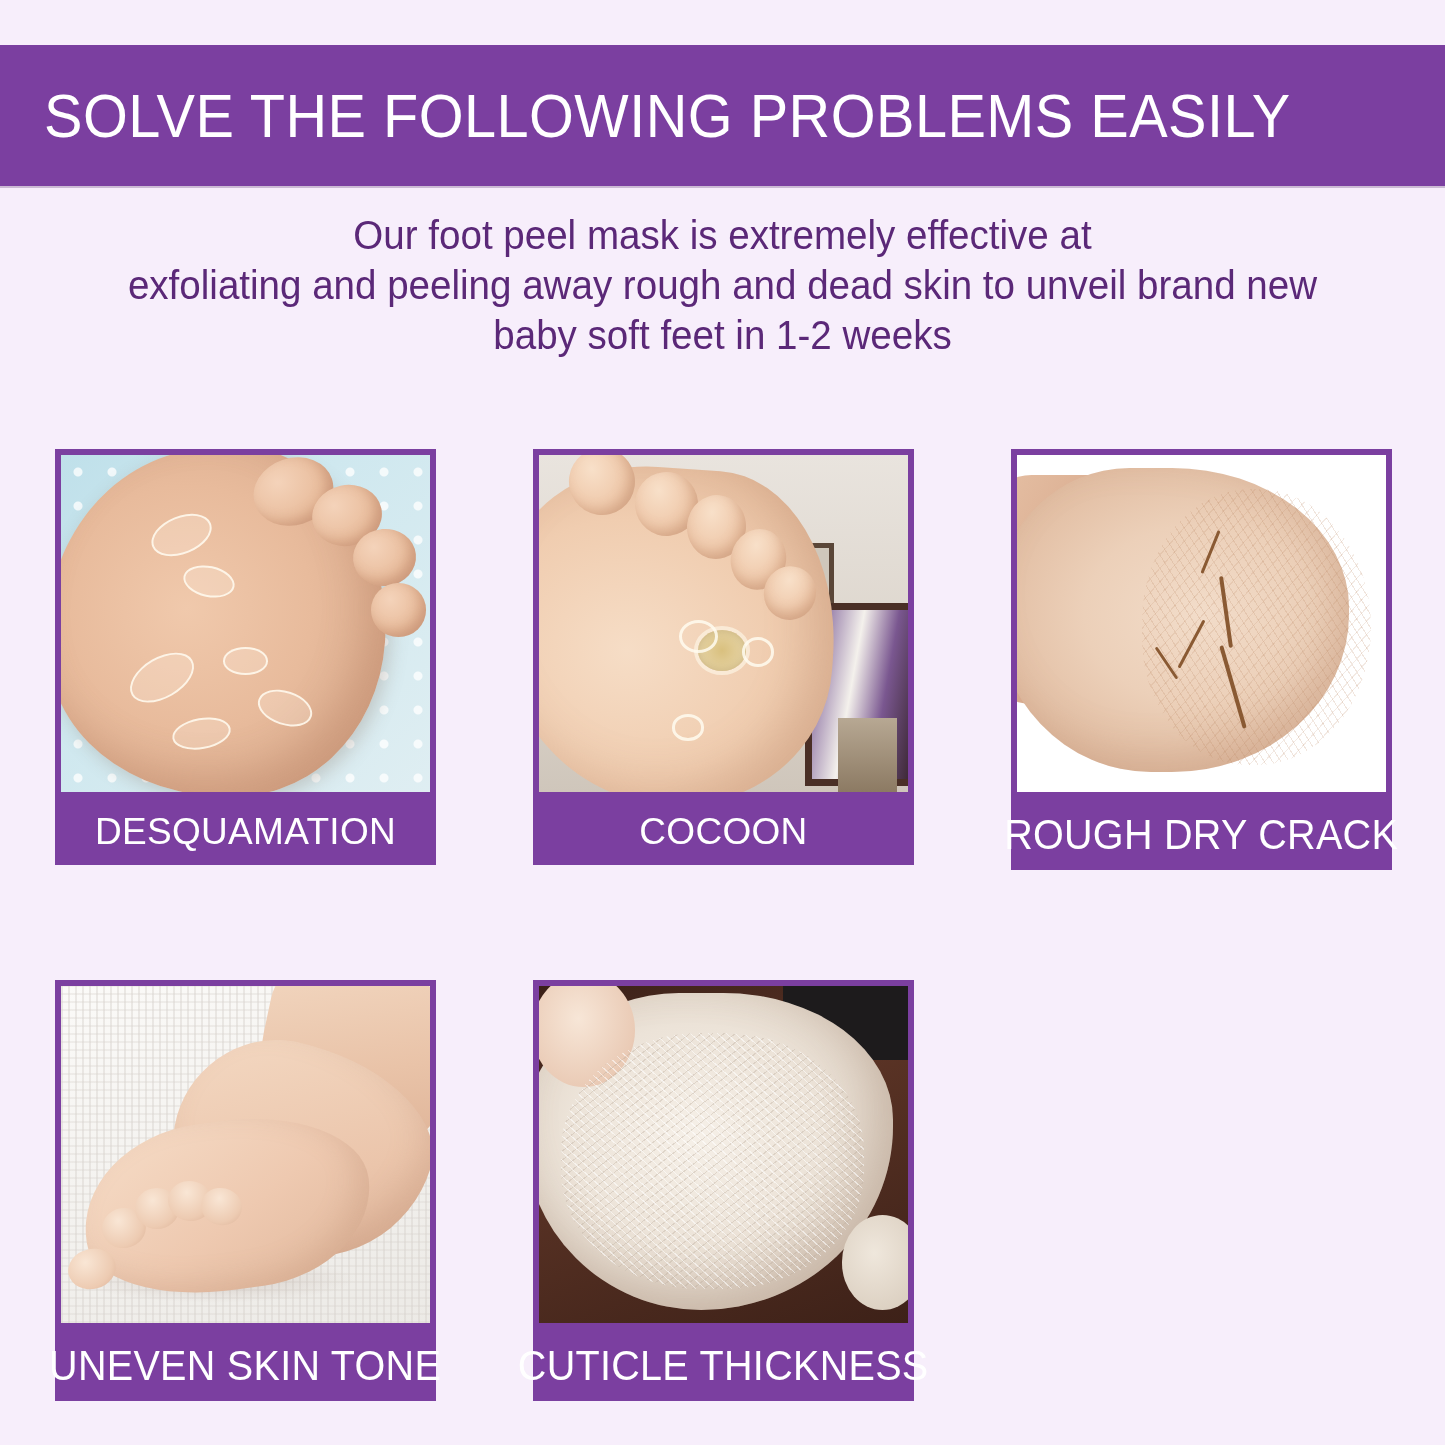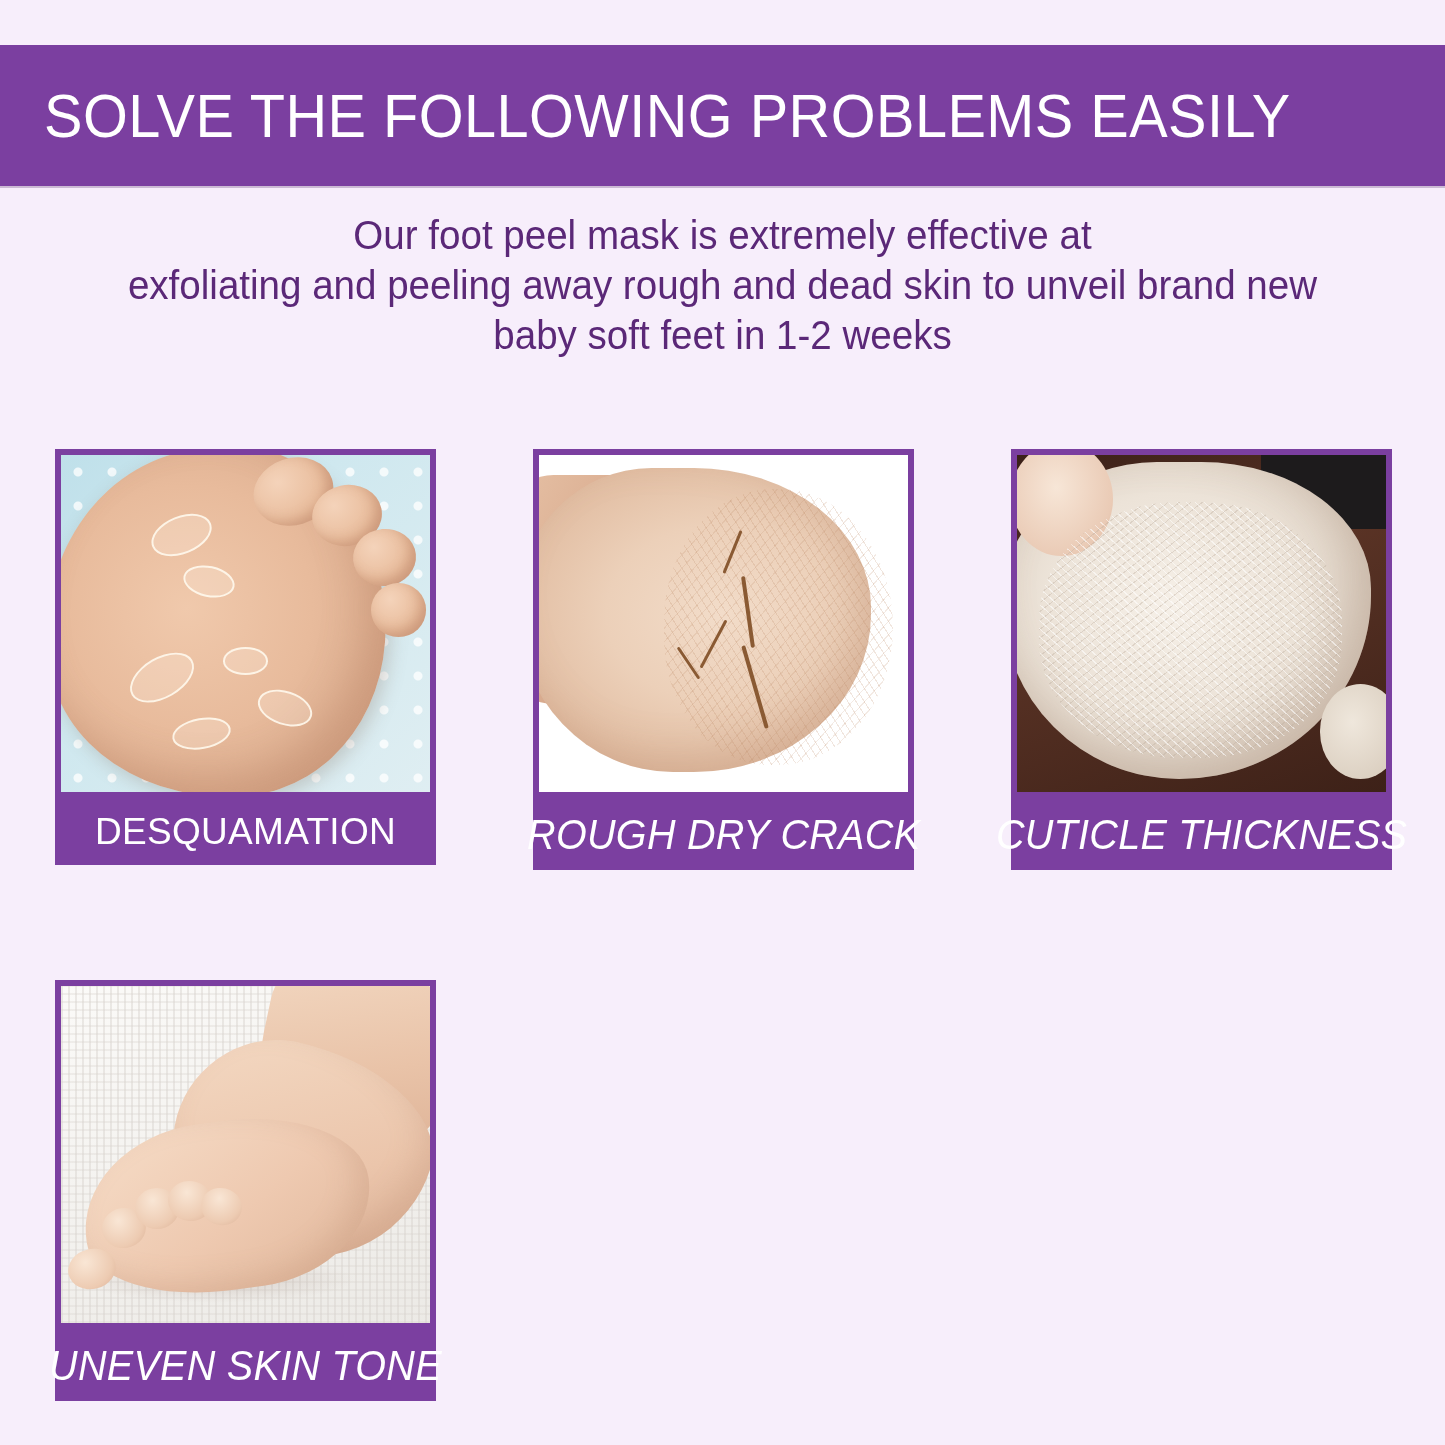--- a/index.html
+++ b/index.html
@@ -86,21 +86,21 @@
     box-sizing:border-box;
     padding:0 10px;
   }
   .caption-text{
     font-size:37px;
     line-height:37px;
     white-space:nowrap;
     letter-spacing:.3px;
   }
   
-  .row2 .caption{ height:72px;font-style:italic; }
+  .row2 .caption{ height:72px; }
   .row2 .caption-text{ font-size:43px; transform:scaleX(0.92); }
   .row2 .caption{ justify-content:center; }
 
   
 
   
   .p-desq{background:linear-gradient(135deg,#bfe0ea 0%,#cfe8ef 40%,#dfeef2 100%);}
   .p-desq .dots{
     position:absolute;inset:0;
     background-image:radial-gradient(circle, rgba(255,255,255,.85) 4px, rgba(255,255,255,0) 5px);
@@ -320,52 +320,59 @@
         <div class="flake" style="left:44%;top:57%;width:11%;height:7%;"></div>
         <div class="flake" style="left:53%;top:70%;width:14%;height:9%;transform:rotate(18deg);"></div>
         <div class="flake" style="left:30%;top:78%;width:15%;height:8%;transform:rotate(-10deg);"></div>
       </div>
     </div>
     <div class="caption">
       <span class="caption-text">DESQUAMATION</span>
     </div>
   </div>
 
+  <div class="card row1">
+    <div class="photo-frame">
+      <div class="photo p-coco">
+        <div class="frame1"></div>
+        <div class="frame2"></div>
+        <div class="chair"></div>
+        <div class="sole"></div>
+        <div class="toe" style="left:8%;top:-2%;width:18%;height:20%;transform:rotate(-14deg);"></div>
+        <div class="toe" style="left:26%;top:5%;width:17%;height:19%;transform:rotate(-6deg);"></div>
+        <div class="toe" style="left:40%;top:12%;width:16%;height:19%;transform:rotate(6deg);"></div>
+        <div class="toe" style="left:52%;top:22%;width:15%;height:18%;transform:rotate(14deg);"></div>
+        <div class="toe" style="left:61%;top:33%;width:14%;height:16%;transform:rotate(20deg);"></div>
+        <div class="callus"></div>
+        <div class="ring" style="left:38%;top:49%;width:9%;height:8%;"></div>
+        <div class="ring" style="left:55%;top:54%;width:7%;height:7%;"></div>
+        <div class="ring" style="left:36%;top:77%;width:7%;height:6%;"></div>
+      </div>
+    </div>
+    <div class="caption">
+      <span class="caption-text">COCOON</span>
+    </div>
+  </div>
 
 
   <div class="card row2">
     <div class="photo-frame">
       <div class="photo p-crack">
         <div class="ankle"></div>
         <div class="heel"></div>
         <div class="texture"></div>
         <div class="fissure" style="left:52%;top:22%;width:3px;height:46px;transform:rotate(22deg);"></div>
         <div class="fissure" style="left:56%;top:36%;width:4px;height:72px;transform:rotate(-8deg);"></div>
         <div class="fissure" style="left:47%;top:48%;width:3px;height:54px;transform:rotate(28deg);"></div>
         <div class="fissure" style="left:58%;top:56%;width:4px;height:86px;transform:rotate(-16deg);"></div>
         <div class="fissure" style="left:40%;top:56%;width:3px;height:38px;transform:rotate(-34deg);"></div>
       </div>
     </div>
     <div class="caption">
       <span class="caption-text">ROUGH DRY CRACK</span>
-    </div>
-  </div>
-
-  <div class="card row2">
-    <div class="photo-frame">
-      <div class="photo p-cut">
-        <div class="darktop"></div>
-        <div class="heel"></div>
-        <div class="toe"></div>
-        <div class="dryskin"></div>
-        <div class="sock"></div>
-      </div>
-    </div>
-    <div class="caption">
-      <span class="caption-text">CUTICLE THICKNESS</span>
     </div>
   </div>
 
   <div class="card row2">
     <div class="photo-frame">
       <div class="photo p-tone">
         <div class="towel"></div>
         <div class="shadow"></div>
         <div class="leg"></div>
         <div class="footB"></div>
@@ -375,13 +382,28 @@
         <div class="toe" style="left:20%;top:60%;width:12%;height:12%;"></div>
         <div class="toe" style="left:29%;top:58%;width:12%;height:12%;transform:rotate(8deg);"></div>
         <div class="toe" style="left:38%;top:60%;width:11%;height:11%;transform:rotate(14deg);"></div>
       </div>
     </div>
     <div class="caption">
       <span class="caption-text">UNEVEN SKIN TONE</span>
     </div>
   </div>
 
+  <div class="card row2">
+    <div class="photo-frame">
+      <div class="photo p-cut">
+        <div class="darktop"></div>
+        <div class="heel"></div>
+        <div class="toe"></div>
+        <div class="dryskin"></div>
+        <div class="sock"></div>
+      </div>
+    </div>
+    <div class="caption">
+      <span class="caption-text">CUTICLE THICKNESS</span>
+    </div>
+  </div>
+
 </div>
 
 </body></html>

